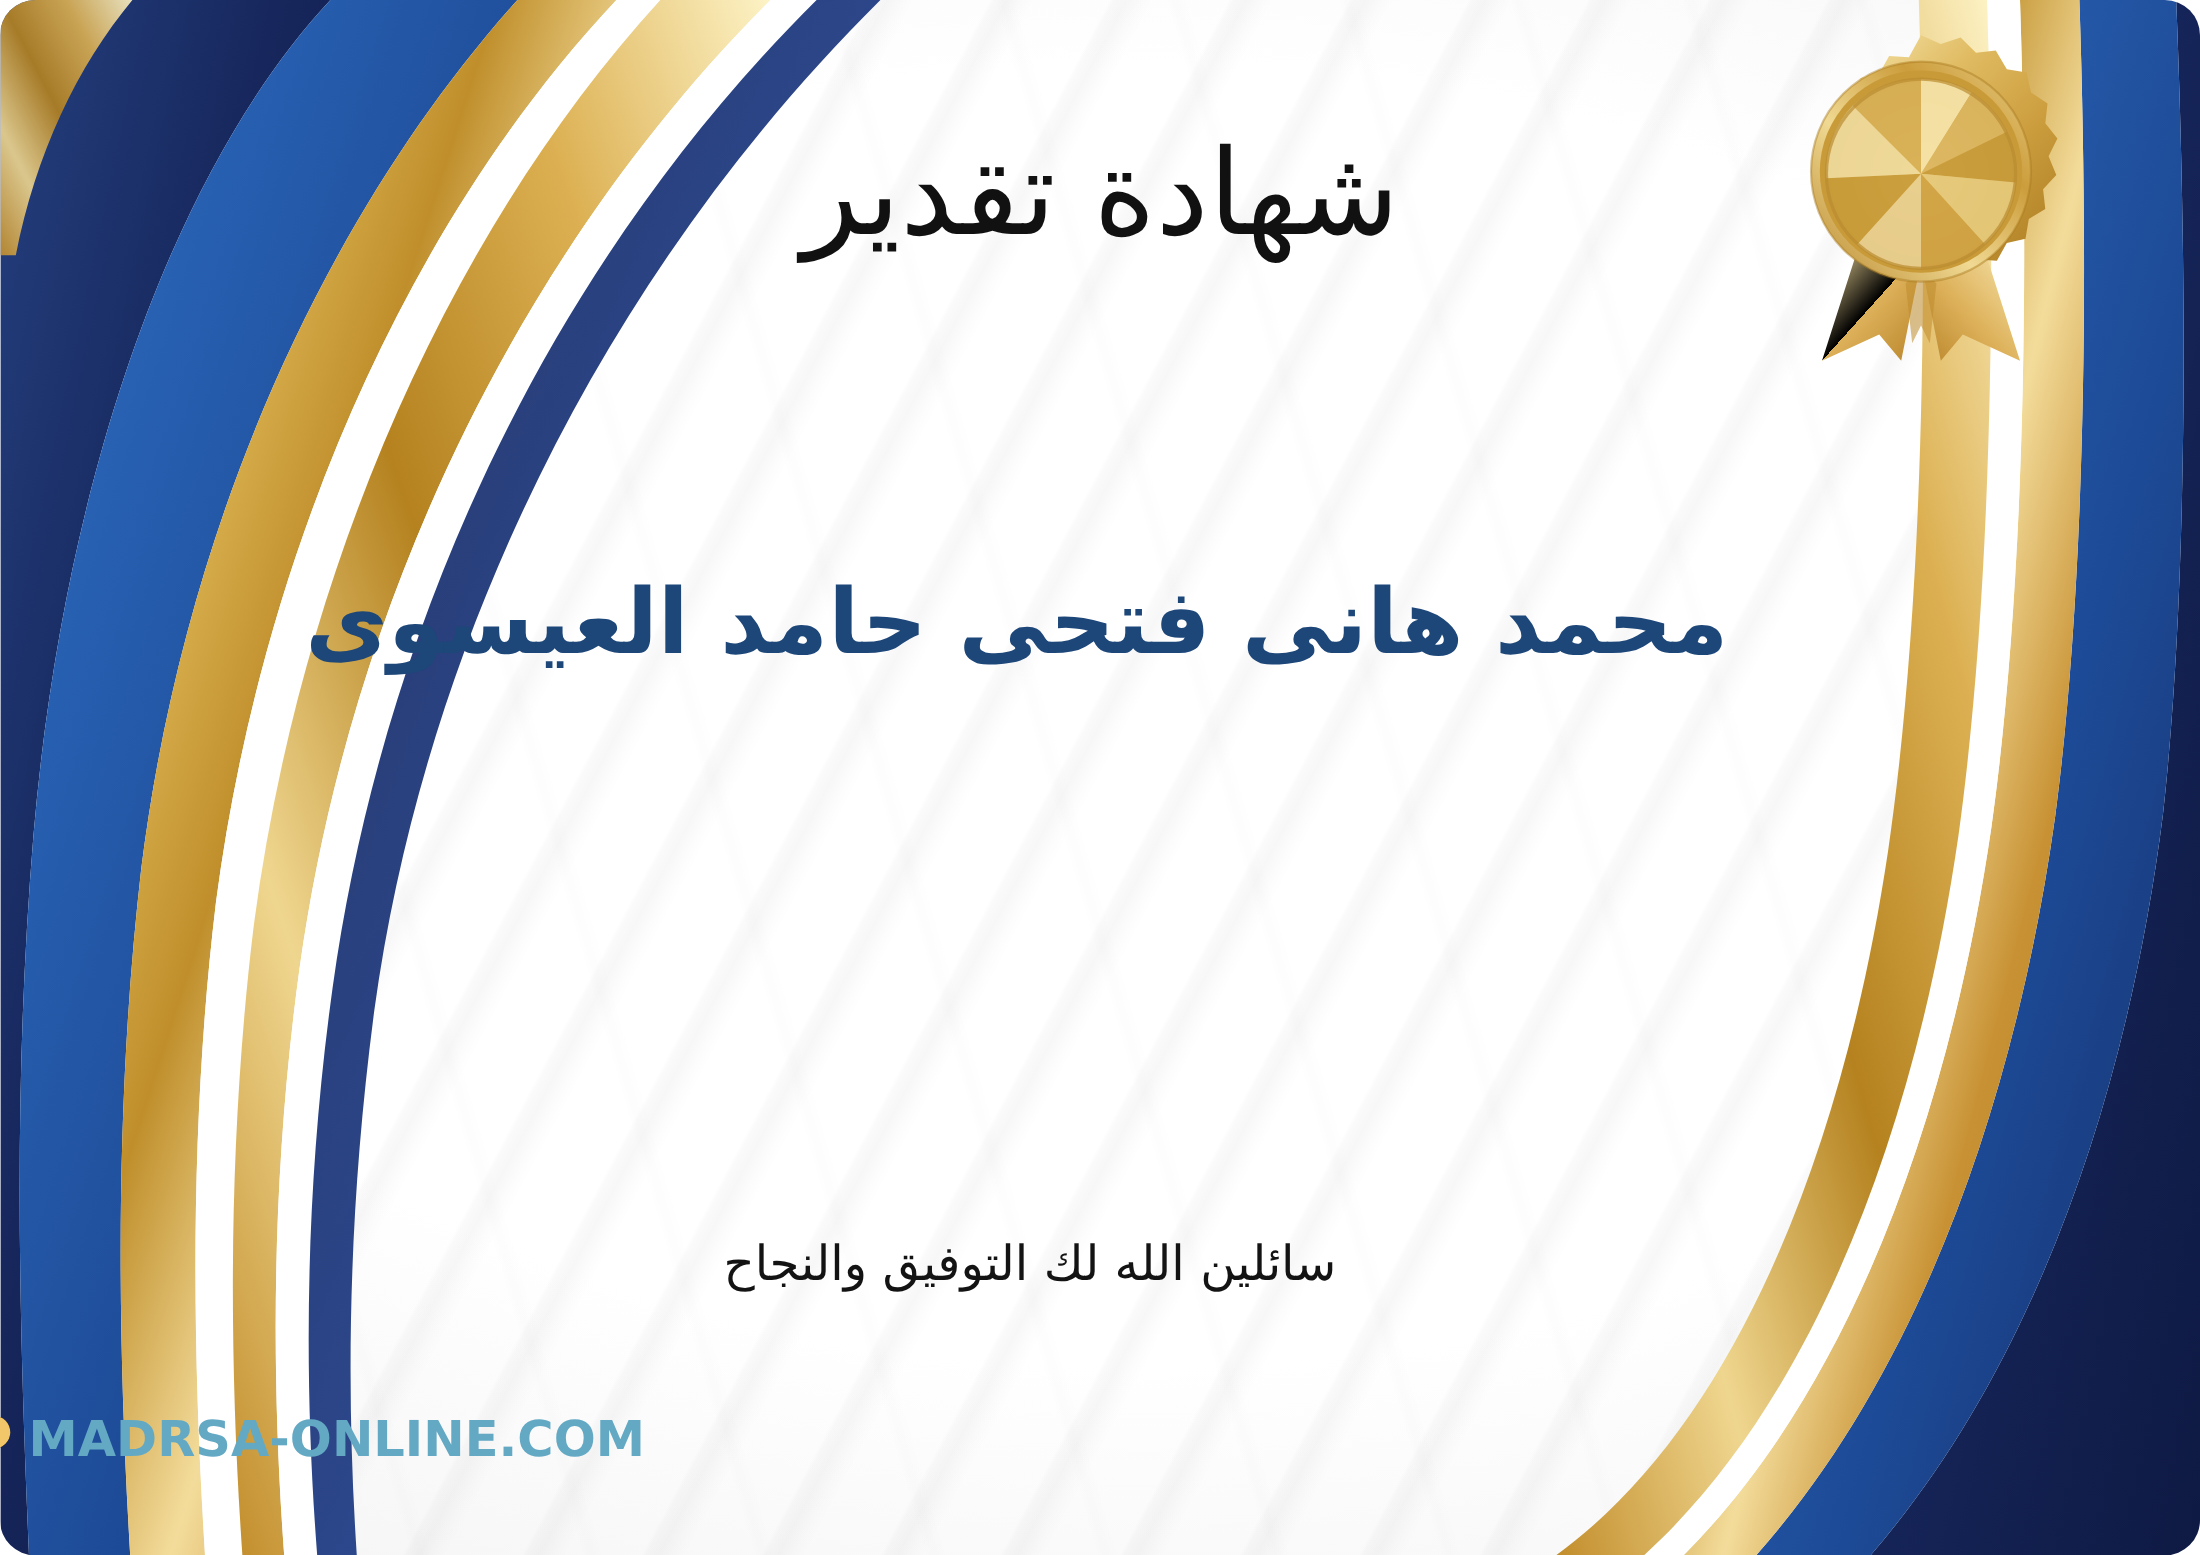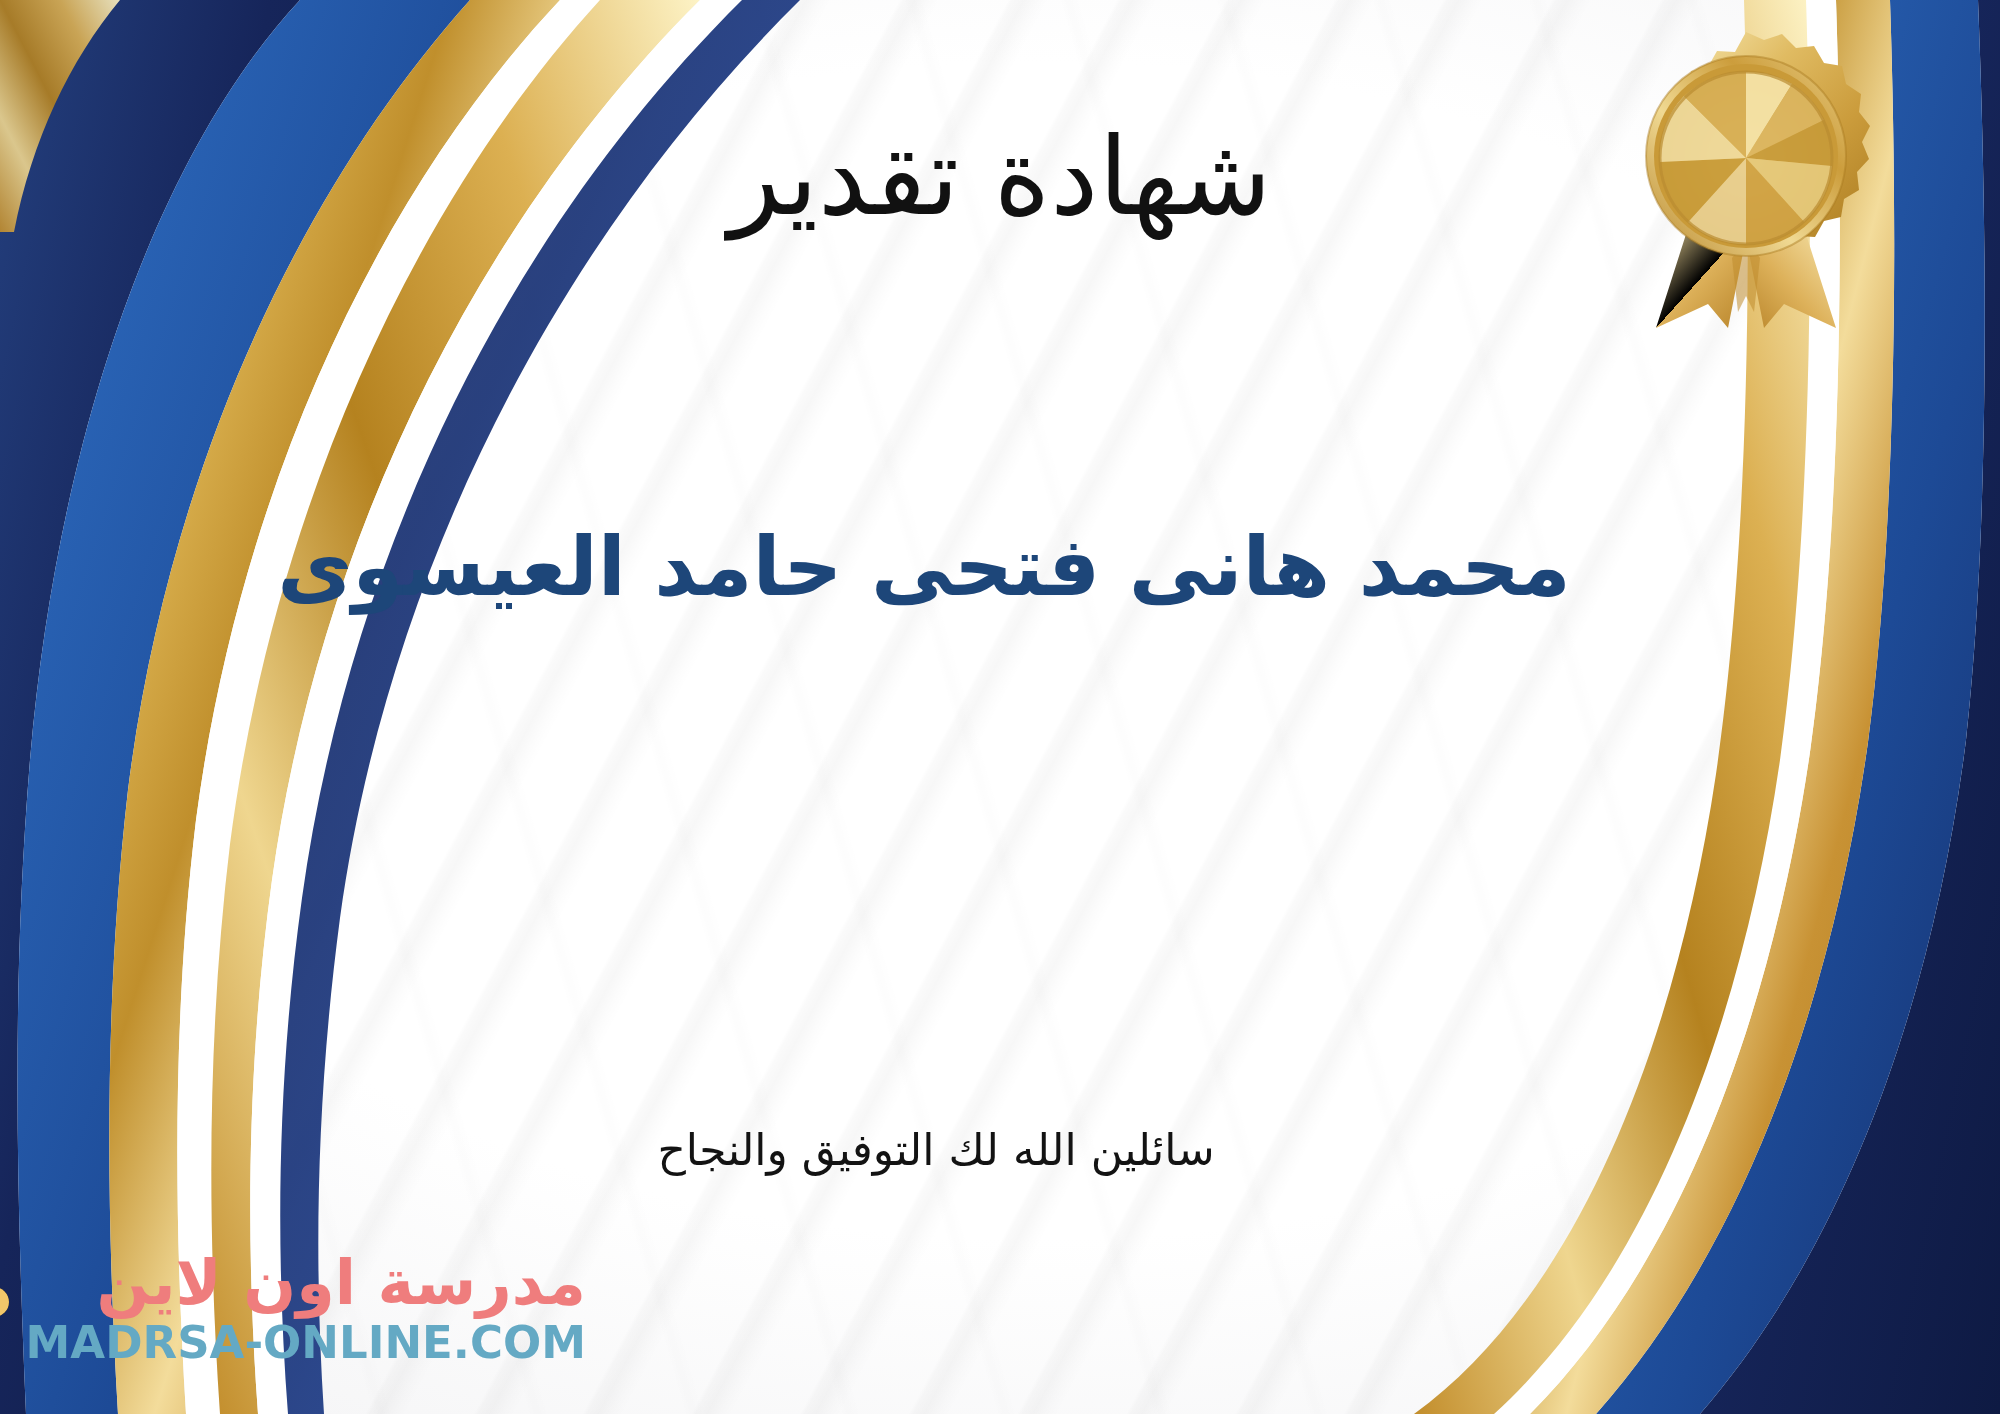--- a/index.html
+++ b/index.html
@@ -7,20 +7,21 @@
     padding: 0;
     background: #ffffff;
   }
   #certificate {
     position: relative;
     width: 2000px;
     height: 1414px;
     overflow: hidden;
     background: #ffffff;
     font-family: "DejaVu Sans", "Liberation Sans", sans-serif;
+    border-radius: 32px;
   }
 
   
   .paper-texture {
     position: absolute;
     inset: 0;
     background:
       repeating-linear-gradient(
         118deg,
         rgba(0,0,0,0.000) 0px,
@@ -320,21 +321,20 @@
     <div class="cert-title">شهادة تقدير</div>
 
     <div class="recipient-name">محمد هانى فتحى حامد العيسوى</div>
 
 
     <div class="closing-line">سائلين الله لك التوفيق  والنجاح</div>
   </div>
 
   <div class="brand">
     <div class="brand-text">
-      <div class="brand-ar">مدرسة اون لاين</div>
       <div class="brand-en">MADRSA-ONLINE.COM</div>
     </div>
     <div class="brand-icon">
       <svg viewBox="0 0 132 132" xmlns="http://www.w3.org/2000/svg">
         <g stroke="#4c4458" stroke-width="6" stroke-linecap="round">
           <line x1="26" y1="42" x2="72" y2="28"></line>
           <line x1="26" y1="42" x2="66" y2="66"></line>
           <line x1="26" y1="42" x2="30" y2="92"></line>
           <line x1="72" y1="28" x2="66" y2="66"></line>
           <line x1="72" y1="28" x2="108" y2="60"></line>

